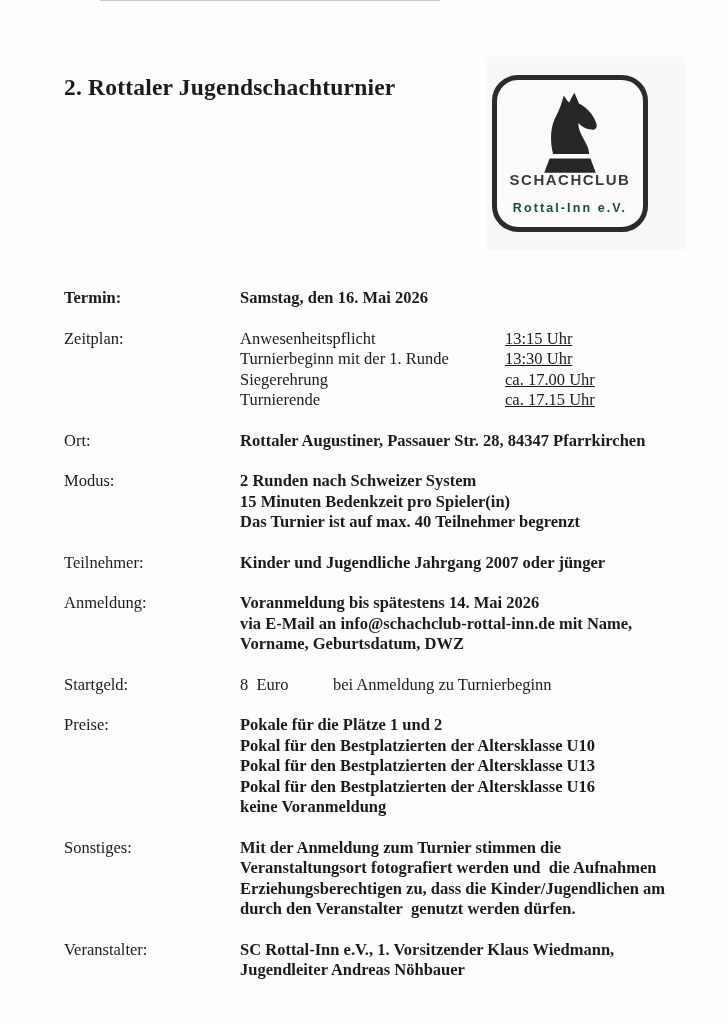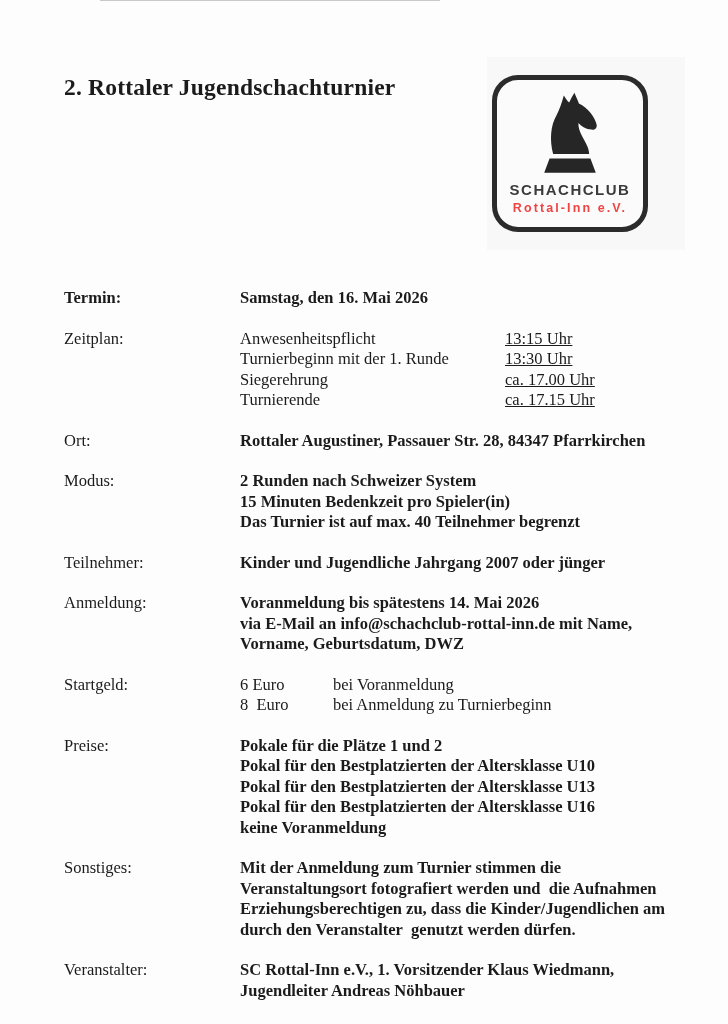--- a/index.html
+++ b/index.html
@@ -29,32 +29,32 @@
   .logo-box{
     position:absolute;left:5px;top:18px;width:156px;height:157px;
     box-sizing:border-box;
     border:5px solid #2b2b2b;border-radius:26px;
     background:#fbfbfb;
   }
   .knight{
     position:absolute;left:41px;top:10px;width:64px;height:89px;
   }
   .logo-line1{
-    position:absolute;left:0;right:0;top:101px;
+    position:absolute;left:0;right:0;top:91px;
     text-align:center;
     font-family:"Liberation Sans", sans-serif;
     font-weight:700;font-size:15px;letter-spacing:1.5px;
     color:#3b3b3b;white-space:nowrap;
   }
   .logo-line2{
     position:absolute;left:0;right:0;top:121px;
     text-align:center;
     font-family:"Liberation Sans", sans-serif;
     font-weight:700;font-size:12.5px;letter-spacing:2.1px;
-    color:#ef4444;white-space:nowrap;
+    color:#14532d;white-space:nowrap;
   }
   
   .doc{
     position:absolute;left:64px;top:258px;width:640px;
     font-size:16.5px;line-height:20.5px;margin-top:30px;
   }
   .section{display:flex;margin-bottom:20px;}
   .label{width:176px;flex:none;white-space:nowrap;}
   .label.bold{font-weight:700;}
   .content{width:464px;}
@@ -156,24 +156,20 @@
         <div class="line">Voranmeldung bis spätestens 14. Mai 2026</div>
         <div class="line">via E-Mail an info@schachclub-rottal-inn.de mit Name,</div>
         <div class="line">Vorname, Geburtsdatum, DWZ</div>
       </div>
     </div>
 
     <div class="section">
       <div class="label">Startgeld:</div>
       <div class="content">
         <div class="srow">
-          <span class="samount">6 Euro</span>
-          <span class="sdesc">bei Voranmeldung</span>
-        </div>
-        <div class="srow">
           <span class="samount">8&nbsp; Euro</span>
           <span class="sdesc">bei Anmeldung zu Turnierbeginn</span>
         </div>
       </div>
     </div>
 
     <div class="section">
       <div class="label">Preise:</div>
       <div class="content">
         <div class="line">Pokale für die Plätze 1 und 2</div>

